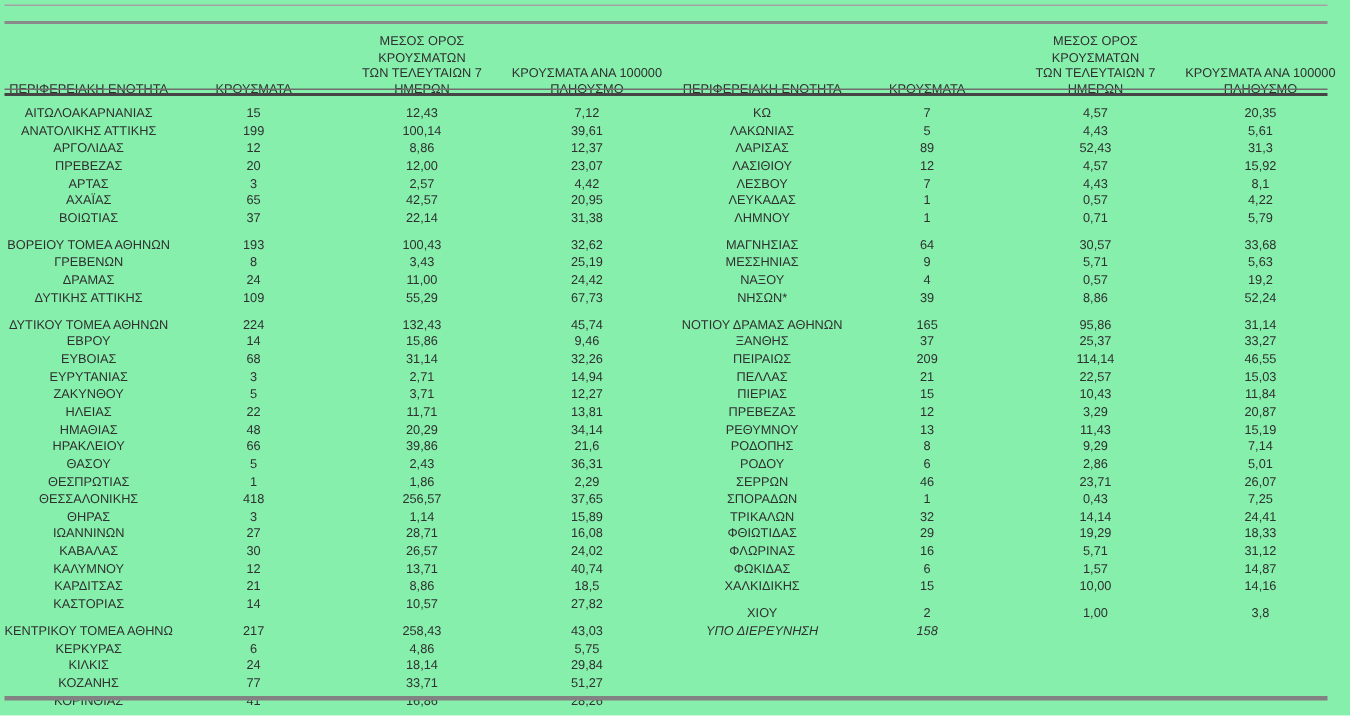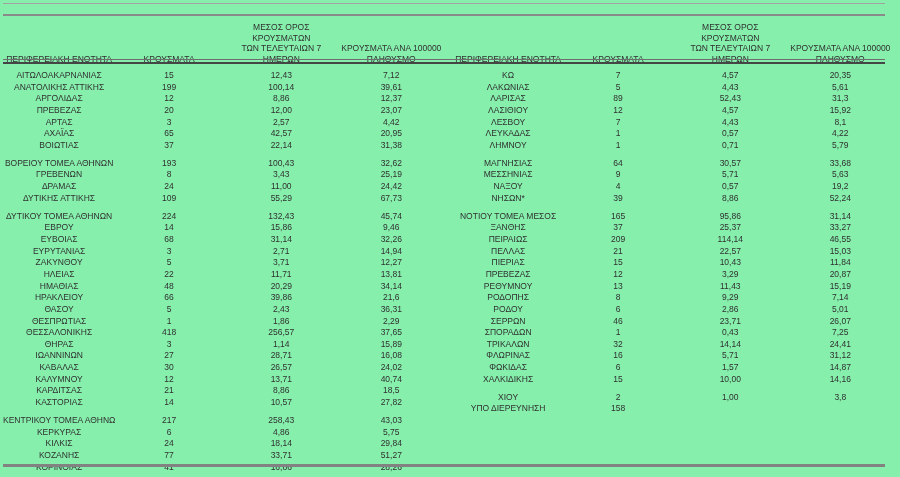--- a/index.html
+++ b/index.html
@@ -25,21 +25,21 @@
   th {
     font-weight:normal; text-align:center; vertical-align:bottom;
     white-space:pre-line; line-height:10.5px;
     height:41px; box-sizing:border-box; padding:0 0 6px 0;
   }
   td {
     text-align:center; padding:0; overflow:hidden;
     height:11.65px; line-height:11.65px; white-space:nowrap;
   }
   tr.spacer-row td { height:6.2px; line-height:6.2px; font-size:1px; }
-  tr.italic td { }
+  tr.italic td { font-style:italic; }
 
   col.c-region { width:25.5%; }
   col.c-cases  { width:24.5%; }
   col.c-avg    { width:26.5%; }
   col.c-100k   { width:23.5%; }
 </style>
 </head>
 <body>
 
 <div class="page">
@@ -361,21 +361,21 @@
         <tr>
           <td>ΝΗΣΩΝ*</td>
           <td>39</td>
           <td>8,86</td>
           <td>52,24</td>
         </tr>
         <tr class="spacer-row">
           <td colspan="4"></td>
         </tr>
         <tr>
-          <td>ΝΟΤΙΟΥ ΤΟΜΕΑ ΜΕΣΟΣ</td>
+          <td>ΝΟΤΙΟΥ ΔΡΑΜΑΣ ΑΘΗΝΩΝ</td>
           <td>165</td>
           <td>95,86</td>
           <td>31,14</td>
         </tr>
         <tr>
           <td>ΞΑΝΘΗΣ</td>
           <td>37</td>
           <td>25,37</td>
           <td>33,27</td>
         </tr>
@@ -431,20 +431,26 @@
           <td>ΣΠΟΡΑΔΩΝ</td>
           <td>1</td>
           <td>0,43</td>
           <td>7,25</td>
         </tr>
         <tr>
           <td>ΤΡΙΚΑΛΩΝ</td>
           <td>32</td>
           <td>14,14</td>
           <td>24,41</td>
+        </tr>
+        <tr>
+          <td>ΦΘΙΩΤΙΔΑΣ</td>
+          <td>29</td>
+          <td>19,29</td>
+          <td>18,33</td>
         </tr>
         <tr>
           <td>ΦΛΩΡΙΝΑΣ</td>
           <td>16</td>
           <td>5,71</td>
           <td>31,12</td>
         </tr>
         <tr>
           <td>ΦΩΚΙΔΑΣ</td>
           <td>6</td>

